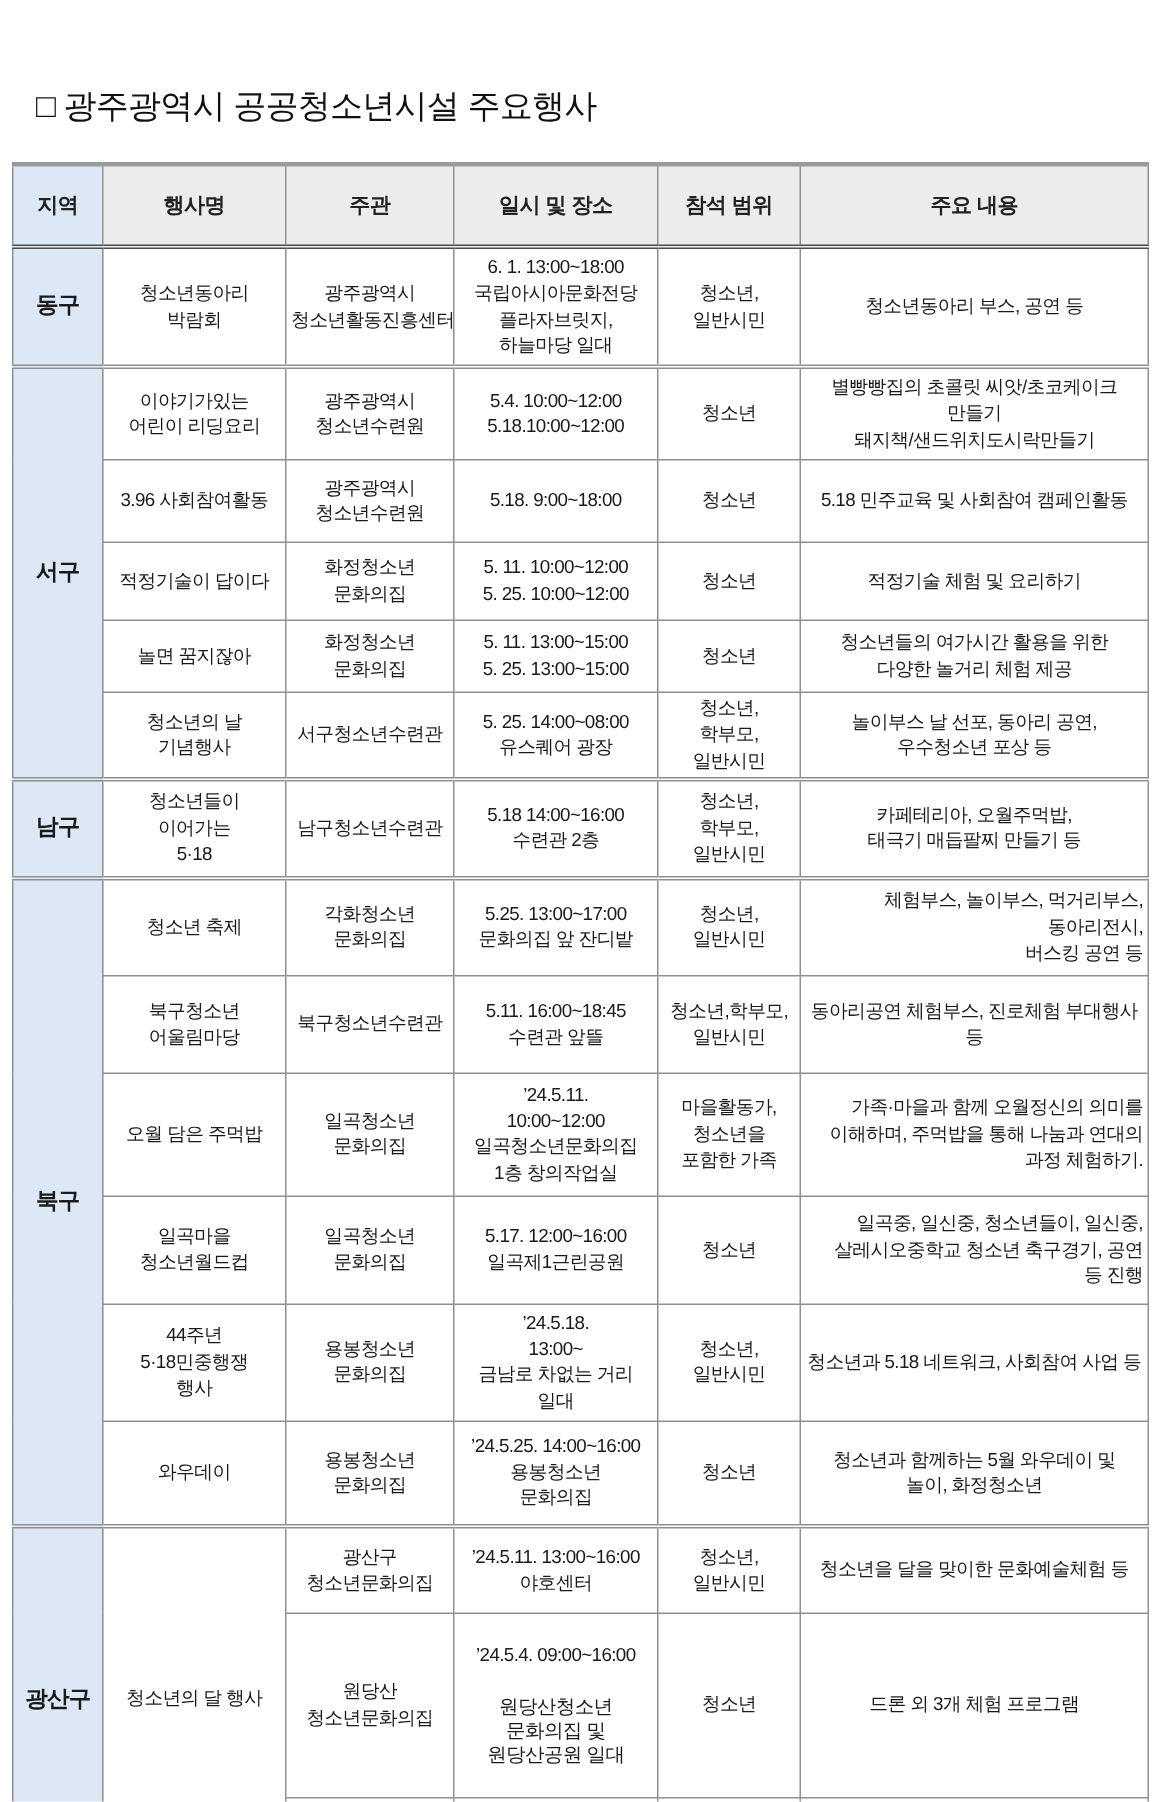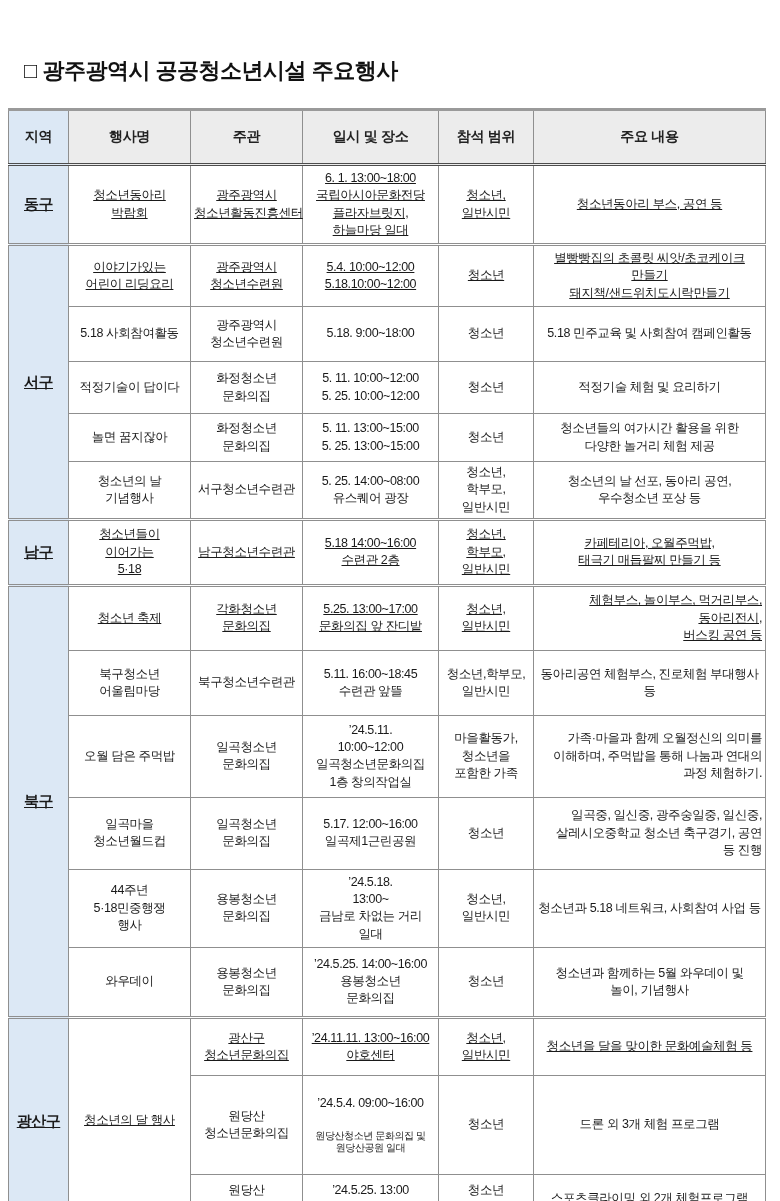--- a/index.html
+++ b/index.html
@@ -3,21 +3,21 @@
 <meta charset="utf-8">
 <style>
   html,body{margin:0;padding:0;}
   body{
     width:780px;height:1201px;background:#ffffff;
     font-family:"Liberation Sans","DejaVu Sans",sans-serif;
     color:#1a1a1a;position:relative;overflow:hidden;
   }
   .page{padding:56px 8px 0 8px;}
   .title{
-    font-size:22px;font-weight:bold;color:#111;
+    font-size:22px;font-weight:normal;color:#111;
     padding-left:16px;margin:0 0 22px 0;letter-spacing:-0.5px;
     white-space:pre-line;
   }
   table.main{
     border-collapse:collapse;width:757px;table-layout:fixed;
     border:1px solid #8f8f8f;border-top:3px solid #9a9a9a;border-bottom:2px solid #8f8f8f;
   }
   td,th{
     border:1px solid #8f8f8f;
     text-align:center;vertical-align:middle;
@@ -26,23 +26,23 @@
     word-break:keep-all;
   }
   thead th{
     background:#ececec;font-size:14px;font-weight:bold;color:#222;
     border-bottom:3px double #4d4d4d;height:48px;letter-spacing:-0.3px;
   }
   thead th.region-h{background:#dce8f5;}
   td.region-cell{
     background:#dce8f5;font-weight:bold;font-size:15px;letter-spacing:-0.5px;
   }
-  tr.group-start td{border-top:3px double #8f8f8f;text-decoration:underline;}
+  tr.group-start td{border-top:3px double #8f8f8f;}
   td.left{text-align:right;padding-left:8px;}
-  .small-loc{font-size:10px;line-height:1.25;letter-spacing:-0.4px;}
+  .small-loc{font-size:13px;line-height:1.25;letter-spacing:-0.4px;}
 </style>
 </head>
 <body>
 
 <div class="page">
 
   <h1 class="title">□ 광주광역시 공공청소년시설 주요행사</h1>
 
   <table class="main">
     <colgroup>
@@ -86,21 +86,21 @@
 어린이 리딩요리</td>
         <td>광주광역시
 청소년수련원</td>
         <td>5.4.  10:00~12:00
 5.18.10:00~12:00</td>
         <td>청소년</td>
         <td>별빵빵집의  초콜릿 씨앗/초코케이크 만들기
 돼지책/샌드위치도시락만들기</td>
       </tr>
       <tr style="height:55px">
-        <td>5.18 사회참여활동</td>
+        <td>3.96 사회참여활동</td>
         <td>광주광역시
 청소년수련원</td>
         <td>5.18.  9:00~18:00</td>
         <td>청소년</td>
         <td>5.18 민주교육 및 사회참여 캠페인활동</td>
       </tr>
       <tr style="height:52px">
         <td>적정기술이 답이다</td>
         <td>화정청소년
 문화의집</td>
@@ -121,21 +121,21 @@
       </tr>
       <tr style="height:55px">
         <td>청소년의 날
 기념행사</td>
         <td>서구청소년수련관</td>
         <td>5. 25. 14:00~08:00
 유스퀘어 광장</td>
         <td>청소년,
 학부모,
 일반시민</td>
-        <td>청소년의 날 선포, 동아리 공연,
+        <td>놀이부스 날 선포, 동아리 공연,
 우수청소년 포상 등</td>
       </tr>
 
       <tr class="group-start" style="height:66px">
         <td class="region-cell">남구</td>
         <td>청소년들이
 이어가는
 5·18</td>
         <td>남구청소년수련관</td>
         <td>5.18 14:00~16:00
@@ -185,21 +185,21 @@
 과정 체험하기.</td>
       </tr>
       <tr style="height:72px">
         <td>일곡마을
 청소년월드컵</td>
         <td>일곡청소년
 문화의집</td>
         <td>5.17. 12:00~16:00
 일곡제1근린공원</td>
         <td>청소년</td>
-        <td class="left">일곡중, 일신중, 광주숭일중,  일신중,
+        <td class="left">일곡중, 일신중, 청소년들이,  일신중,
 살레시오중학교 청소년 축구경기,  공연
 등 진행</td>
       </tr>
       <tr style="height:78px">
         <td>44주년
 5·18민중행쟁
 행사</td>
         <td>용봉청소년
 문화의집</td>
         <td>’24.5.18.
@@ -212,29 +212,29 @@
       </tr>
       <tr style="height:70px">
         <td>와우데이</td>
         <td>용봉청소년
 문화의집</td>
         <td>’24.5.25. 14:00~16:00
 용봉청소년
 문화의집</td>
         <td>청소년</td>
         <td>청소년과 함께하는 5월 와우데이 및
-놀이,  기념행사</td>
+놀이,  화정청소년</td>
       </tr>
 
       <tr class="group-start" style="height:58px">
         <td class="region-cell" rowspan="3">광산구</td>
         <td rowspan="3">청소년의 달 행사</td>
         <td>광산구
 청소년문화의집</td>
-        <td>’24.11.11. 13:00~16:00
+        <td>’24.5.11. 13:00~16:00
 야호센터</td>
         <td>청소년,
 일반시민</td>
         <td>청소년을 달을 맞이한 문화예술체험 등</td>
       </tr>
       <tr style="height:58px">
         <td>원당산
 청소년문화의집</td>
         <td>
           <div>’24.5.4. 09:00~16:00</div>

